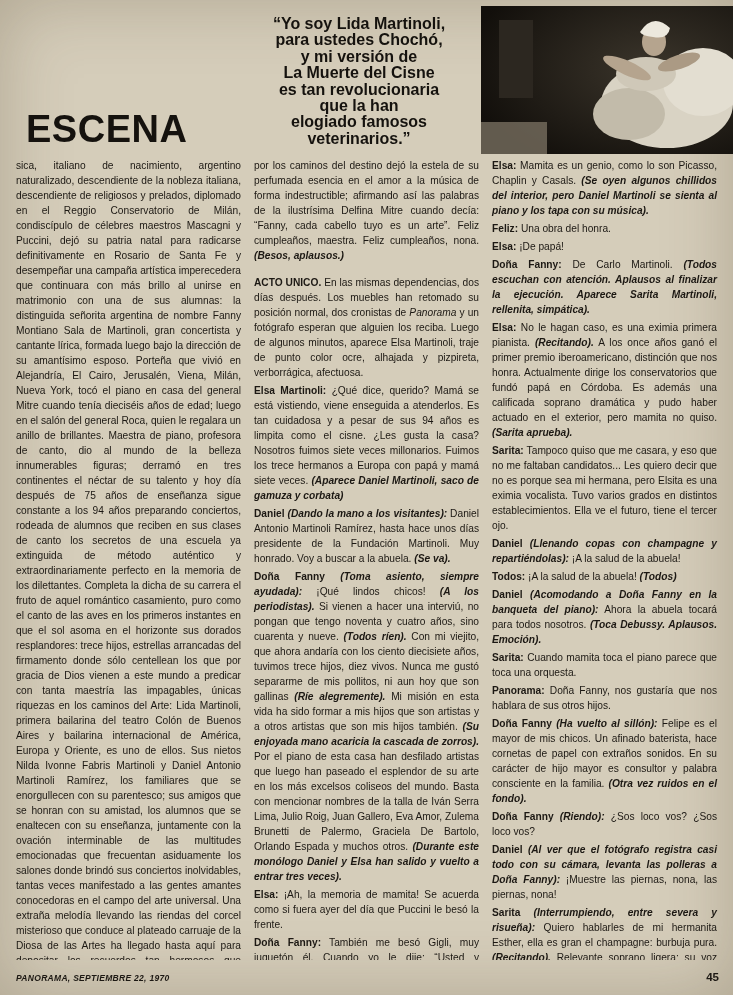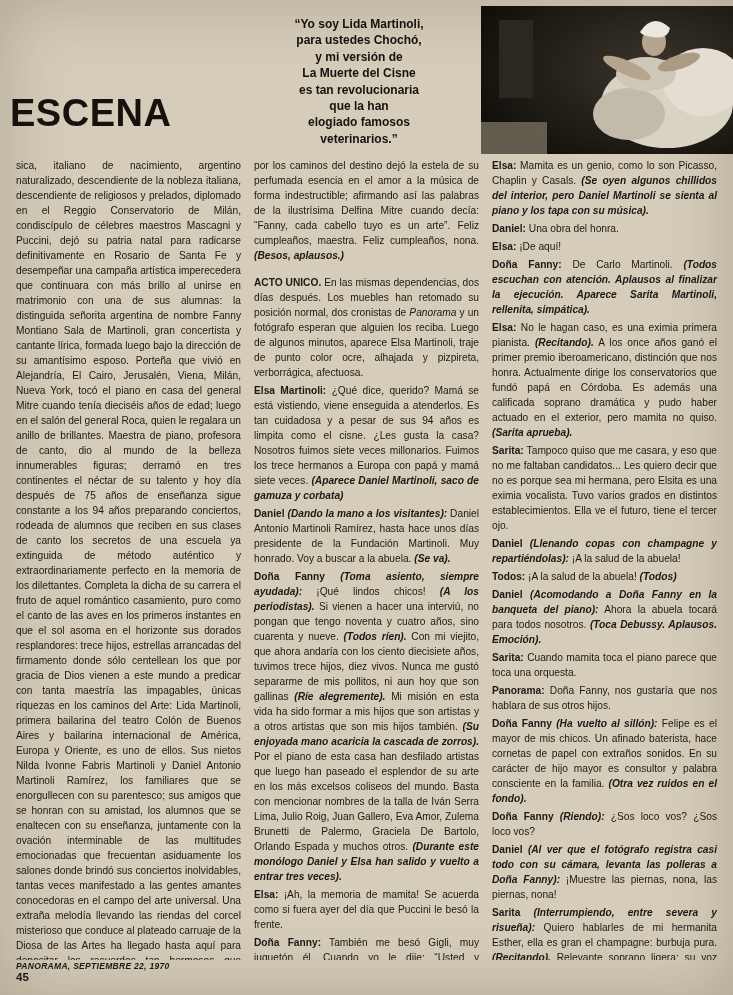--- a/index.html
+++ b/index.html
@@ -1,36 +1,36 @@
 <!DOCTYPE html>
 <html><head>
 <meta charset="utf-8">
 <style>
   html,body{margin:0;padding:0;background:#777;}
   .page{position:relative;width:733px;height:995px;margin:0 auto;background:#d5cdba;
         color:#1c1813;font-family:"Liberation Sans",sans-serif;overflow:hidden;
         box-shadow:inset 0 0 70px rgba(80,65,40,.28);}
   
   .header{position:relative;height:158px;}
-  .headline{position:absolute;left:10px;top:92px;margin:0;font-size:38px;font-weight:bold;
+  .headline{position:absolute;left:10px;top:92px;margin:16px;font-size:38px;font-weight:bold;
             letter-spacing:.5px;color:#15120e;}
   .pullquote{position:absolute;left:243px;top:16px;width:232px;text-align:center;
-             font-weight:bold;font-size:12px;line-height:16.4px;white-space:pre-line;color:#15120e;}
+             font-weight:bold;font-size:16px;line-height:16.4px;white-space:pre-line;color:#15120e;}
   .photo{position:absolute;top:6px;right:0;width:252px;height:148px;margin:0;}
   .photo svg{display:block;width:100%;height:100%;}
   
   .bodycols{display:flex;gap:13px;padding:0 16px;align-items:flex-start;height:802px;overflow:hidden;}
   .col{flex:1;text-align:justify;font-size:10.2px;line-height:15px;}
   .para{margin:0 0 3px 0;}
   .b{font-weight:bold;}
   .i{font-style:italic;}
   .bi{font-weight:bold;font-style:italic;}
   
   .footer{position:absolute;left:16px;right:14px;bottom:12px;display:flex;
-          justify-content:space-between;align-items:baseline;flex-direction:column;}
+          justify-content:space-between;align-items:baseline;}
   .footer-left{font-style:italic;font-weight:bold;font-size:8.5px;letter-spacing:.3px;}
   .footer-right{font-weight:bold;font-size:11.5px;}
 </style>
 </head>
 <body>
 
 <div class="page">
 
   <header class="header">
     <h1 class="headline">ESCENA</h1>
@@ -73,22 +73,22 @@
         <p class="para"><span>por los caminos del destino dejó la estela de su perfumada esencia en el amor a la música de forma indestructible; afirmando así las palabras de la ilustrísima Delfina Mitre cuando decía: “Fanny, cada cabello tuyo es un arte”. Feliz cumpleaños, maestra. Feliz cumpleaños, nona. </span><span class="bi">(Besos, aplausos.)</span></p>
         <p class="para" style="margin-top: 12px;"><span class="b">ACTO UNICO.</span><span> En las mismas dependencias, dos días después. Los muebles han retomado su posición normal, dos cronistas de </span><span class="i">Panorama</span><span> y un fotógrafo esperan que alguien los reciba. Luego de algunos minutos, aparece Elsa Martinoli, traje de punto color ocre, alhajada y pizpireta, verborrágica, afectuosa.</span></p>
         <p class="para"><span class="b">Elsa Martinoli:</span><span> ¿Qué dice, querido? Mamá se está vistiendo, viene enseguida a atenderlos. Es tan cuidadosa y a pesar de sus 94 años es limpita como el cisne. ¿Les gusta la casa? Nosotros fuimos siete veces millonarios. Fuimos los trece hermanos a Europa con papá y mamá siete veces. </span><span class="bi">(Aparece Daniel Martinoli, saco de gamuza y corbata)</span></p>
         <p class="para"><span class="b">Daniel </span><span class="bi">(Dando la mano a los visitantes):</span><span> Daniel Antonio Martinoli Ramírez, hasta hace unos días presidente de la Fundación Martinoli. Muy honrado. Voy a buscar a la abuela. </span><span class="bi">(Se va).</span></p>
         <p class="para"><span class="b">Doña Fanny </span><span class="bi">(Toma asiento, siempre ayudada):</span><span> ¡Qué lindos chicos! </span><span class="bi">(A los periodistas).</span><span> Si vienen a hacer una interviú, no pongan que tengo noventa y cuatro años, sino cuarenta y nueve. </span><span class="bi">(Todos ríen).</span><span> Con mi viejito, que ahora andaría con los ciento diecisiete años, tuvimos trece hijos, diez vivos. Nunca me gustó separarme de mis pollitos, ni aun hoy que son gallinas </span><span class="bi">(Ríe alegremente).</span><span> Mi misión en esta vida ha sido formar a mis hijos que son artistas y a otros artistas que son mis hijos también. </span><span class="bi">(Su enjoyada mano acaricia la cascada de zorros).</span><span> Por el piano de esta casa han desfilado artistas que luego han paseado el esplendor de su arte en los más excelsos coliseos del mundo. Basta con mencionar nombres de la talla de Iván Serra Lima, Julio Roig, Juan Gallero, Eva Amor, Zulema Brunetti de Palermo, Graciela De Bartolo, Orlando Espada y muchos otros. </span><span class="bi">(Durante este monólogo Daniel y Elsa han salido y vuelto a entrar tres veces).</span></p>
         <p class="para"><span class="b">Elsa:</span><span> ¡Ah, la memoria de mamita! Se acuerda como si fuera ayer del día que Puccini le besó la frente.</span></p>
         <p class="para"><span class="b">Doña Fanny:</span><span> También me besó Gigli, muy juguetón él. Cuando yo le dije: “Usted y Caruso...” me respondió: “Io solo, cara...”</span></p>
       </div>
     <div class="col">
         <p class="para"><span class="b">Elsa:</span><span> Mamita es un genio, como lo son Picasso, Chaplin y Casals. </span><span class="bi">(Se oyen algunos chillidos del interior, pero Daniel Martinoli se sienta al piano y los tapa con su música).</span></p>
-        <p class="para"><span class="b">Daniel:</span><span> Una obra del honra.</span></p>
-        <p class="para"><span class="b">Elsa:</span><span> ¡De aquí!</span></p>
+        <p class="para"><span class="b">Feliz:</span><span> Una obra del honra.</span></p>
+        <p class="para"><span class="b">Elsa:</span><span> ¡De papá!</span></p>
         <p class="para"><span class="b">Doña Fanny:</span><span> De Carlo Martinoli. </span><span class="bi">(Todos escuchan con atención. Aplausos al finalizar la ejecución. Aparece Sarita Martinoli, rellenita, simpática).</span></p>
         <p class="para"><span class="b">Elsa:</span><span> No le hagan caso, es una eximia primera pianista. </span><span class="bi">(Recitando).</span><span> A los once años ganó el primer premio iberoamericano, distinción que nos honra. Actualmente dirige los conservatorios que fundó papá en Córdoba. Es además una calificada soprano dramática y pudo haber actuado en el exterior, pero mamita no quiso. </span><span class="bi">(Sarita aprueba).</span></p>
         <p class="para"><span class="b">Sarita:</span><span> Tampoco quiso que me casara, y eso que no me faltaban candidatos... Les quiero decir que no es porque sea mi hermana, pero Elsita es una eximia vocalista. Tuvo varios grados en distintos establecimientos. Ella ve el futuro, tiene el tercer ojo.</span></p>
         <p class="para"><span class="b">Daniel </span><span class="bi">(Llenando copas con champagne y repartiéndolas):</span><span> ¡A la salud de la abuela!</span></p>
         <p class="para"><span class="b">Todos:</span><span> ¡A la salud de la abuela! </span><span class="bi">(Todos)</span></p>
         <p class="para"><span class="b">Daniel </span><span class="bi">(Acomodando a Doña Fanny en la banqueta del piano):</span><span> Ahora la abuela tocará para todos nosotros. </span><span class="bi">(Toca Debussy. Aplausos. Emoción).</span></p>
         <p class="para"><span class="b">Sarita:</span><span> Cuando mamita toca el piano parece que toca una orquesta.</span></p>
         <p class="para"><span class="b">Panorama:</span><span> Doña Fanny, nos gustaría que nos hablara de sus otros hijos.</span></p>
         <p class="para"><span class="b">Doña Fanny </span><span class="bi">(Ha vuelto al sillón):</span><span> Felipe es el mayor de mis chicos. Un afinado baterista, hace cornetas de papel con extraños sonidos. En su carácter de hijo mayor es consultor y palabra consciente en la familia. </span><span class="bi">(Otra vez ruidos en el fondo).</span></p>
         <p class="para"><span class="b">Doña Fanny </span><span class="bi">(Riendo):</span><span> ¿Sos loco vos? ¿Sos loco vos?</span></p>

